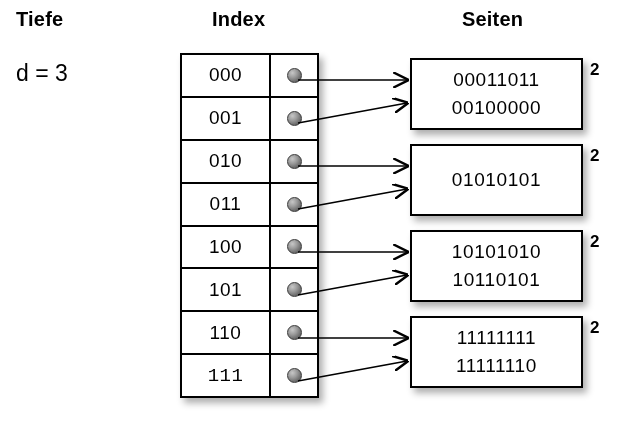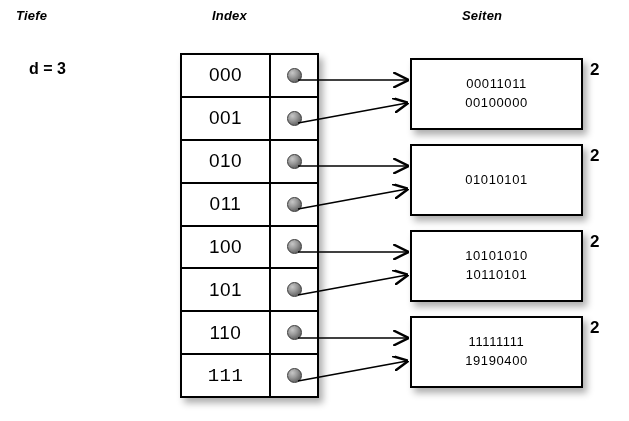--- a/index.html
+++ b/index.html
@@ -12,40 +12,38 @@
     height: 421px;
     position: relative;
     overflow: hidden;
     font-family: "Liberation Sans", sans-serif;
     color: #000000;
   }
 
   
   .col-heading {
     position: absolute;
-    font-style: italic;
     font-weight: 600;
-    font-size: 13px;
+    font-size: 20px;
     letter-spacing: 0.2px;
     white-space: nowrap;
     color: #000;
   }
   #heading-tiefe  { left: 16px;  top: 8px; }
   #heading-index  { left: 212px; top: 8px; }
   #heading-seiten { left: 462px; top: 8px; }
 
   
   #depth-label {
     position: absolute;
     left: 16px;
     top: 60px;
-    font-size: 16px;
-    font-weight: 700;
+    font-size: 23px;
+    font-weight: 400;
     white-space: nowrap;
-    margin-left: 13px;
   }
 
   
   #index-table {
     position: absolute;
     left: 180px;
     top: 53px;
     width: 139px;
     height: 345px;
     border: 2.5px solid #000;
@@ -99,21 +97,21 @@
     border: 2.5px solid #000;
     background: #fff;
     box-sizing: border-box;
     box-shadow: 4px 5px 7px rgba(0,0,0,0.32);
     display: flex;
     flex-direction: column;
     align-items: center;
     justify-content: center;
   }
   .page-line {
-    font-size: 13px;
+    font-size: 19px;
     font-weight: 500;
     letter-spacing: 0.6px;
     line-height: 1.45;
   }
   .page-count {
     position: absolute;
     left: 590px;
     font-size: 17px;
     font-weight: 600;
   }
@@ -209,21 +207,21 @@
 <div class="page-count" style="top:146px">2</div>
 
 <div class="page-box" style="top:230px">
   <div class="page-line">10101010</div>
   <div class="page-line">10110101</div>
 </div>
 <div class="page-count" style="top:232px">2</div>
 
 <div class="page-box" style="top:316px">
   <div class="page-line">11111111</div>
-  <div class="page-line">19190400</div>
+  <div class="page-line">11111110</div>
 </div>
 <div class="page-count" style="top:318px">2</div>
 
 <svg id="arrow-layer" viewBox="0 0 629 421" width="629" height="421">
   <defs>
     <marker id="ah" viewBox="0 0 10 10" refX="9" refY="5" markerWidth="9" markerHeight="9" orient="auto-start-reverse">
       <path d="M 0 0 L 10 5 L 0 10" fill="none" stroke="#000" stroke-width="1.6"></path>
     </marker>
   </defs>
   <g stroke="#000" stroke-width="1.7" fill="none" marker-end="url(#ah)">

